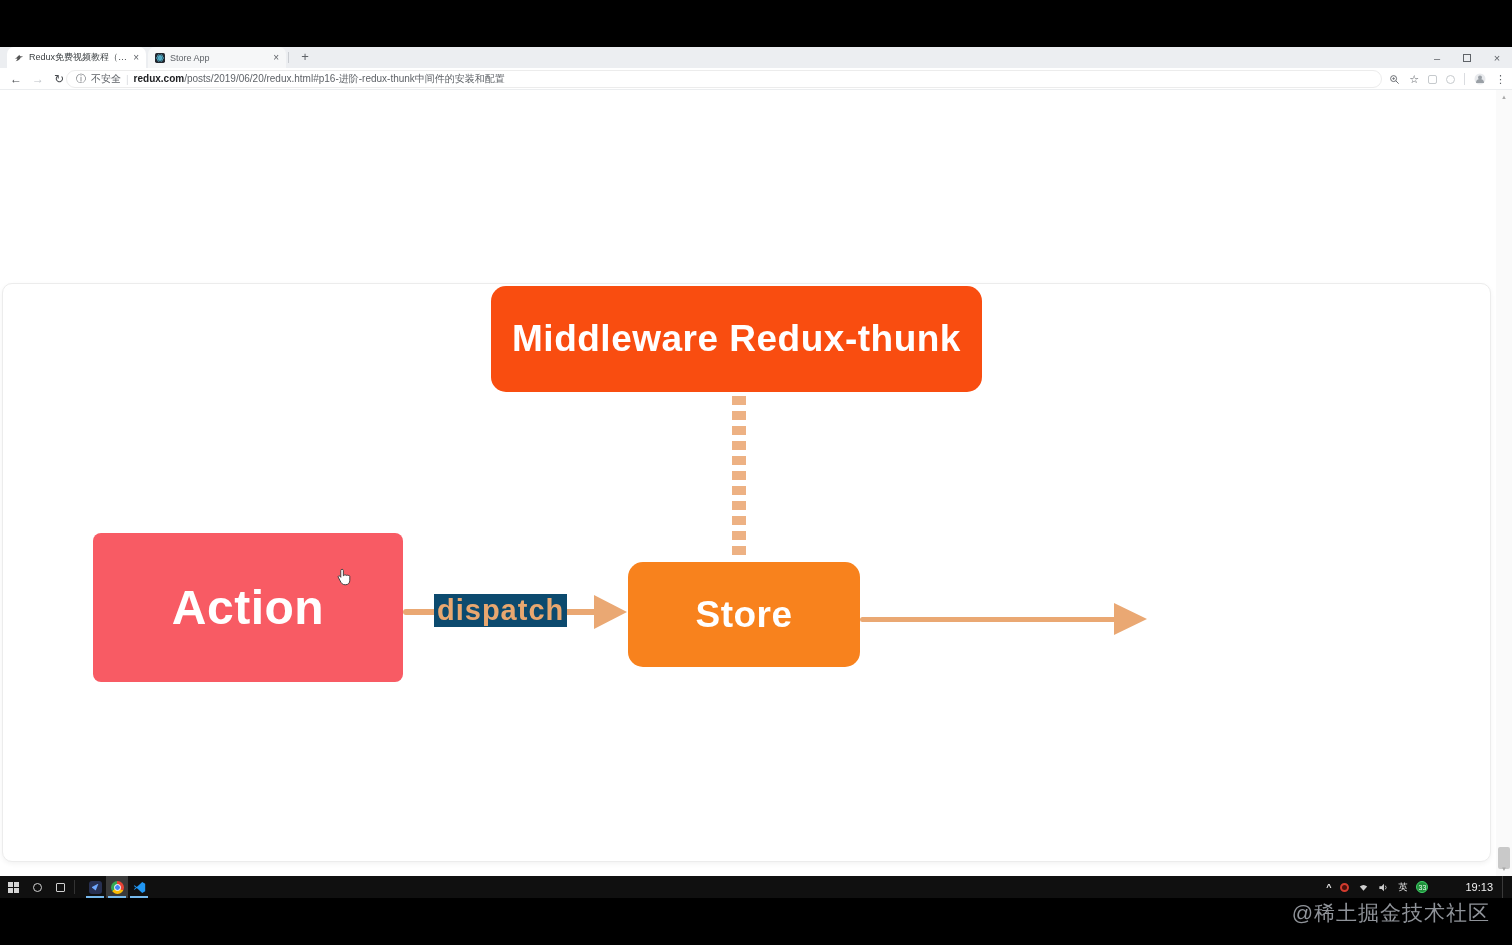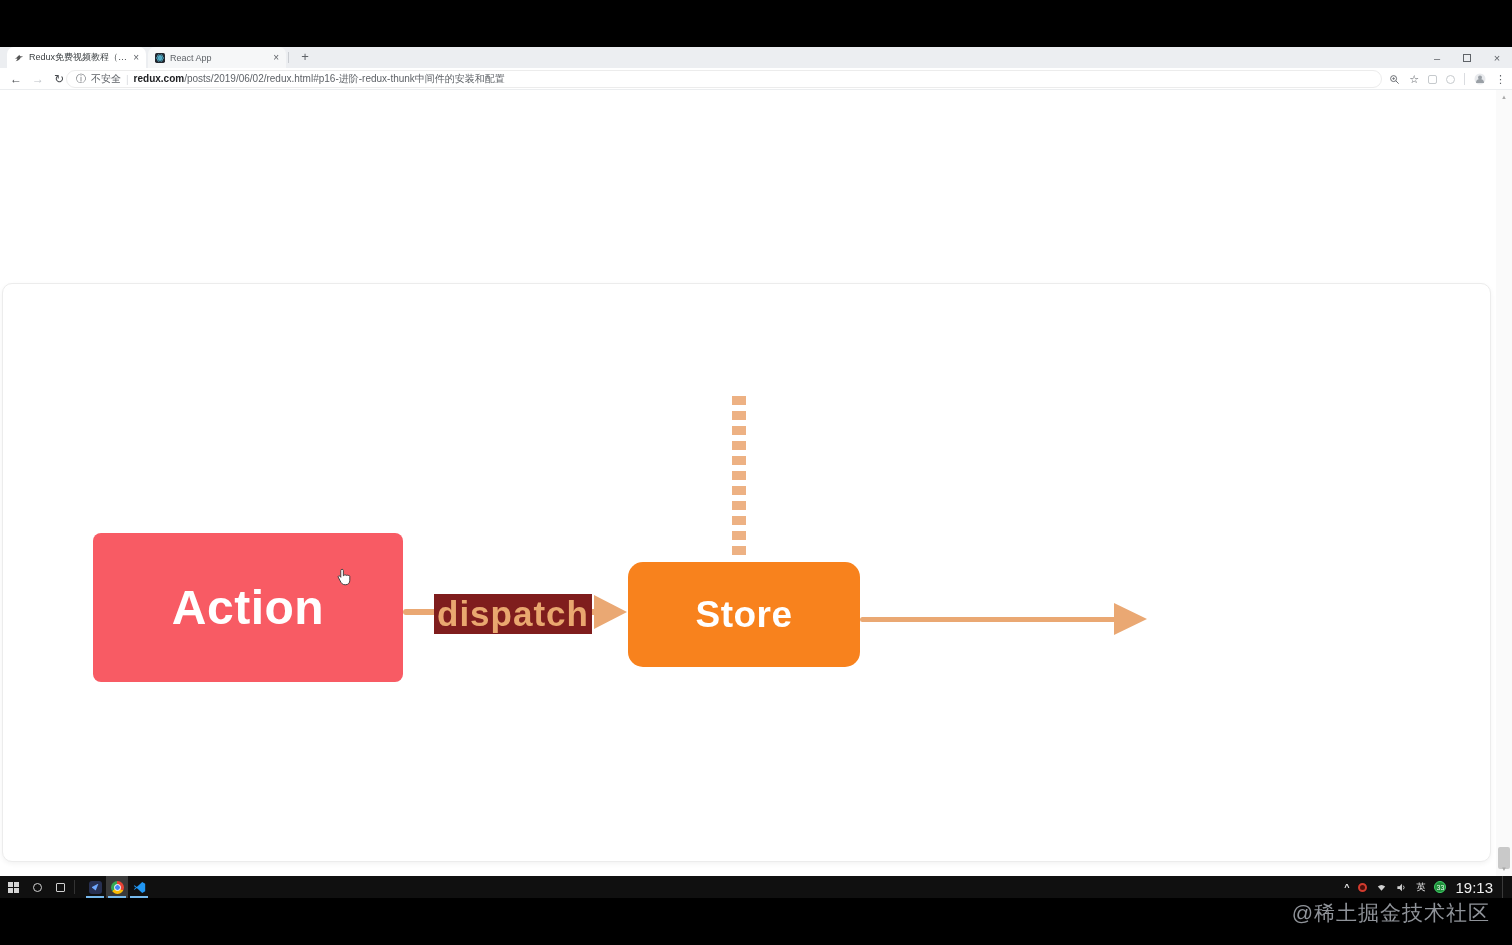--- a/index.html
+++ b/index.html
@@ -61,22 +61,22 @@
 
   .dash-line { position:absolute; left:732px; top:396px; width:14px; height:162px;
                background:repeating-linear-gradient(to bottom, var(--c) 0 9px, transparent 9px 15px); }
   .arrow-line { position:absolute; height:6px; border-radius:3px; background:var(--c); }
   .line-1 { left:403px; top:609px; width:196px; }
   .line-2 { left:860px; top:617px; width:258px; height:5px; }
   .arrowhead { position:absolute; width:0; height:0; border-top:17px solid transparent;
                border-bottom:17px solid transparent; border-left:33px solid #eaa873; }
   .head-1 { left:594px; top:595px; }
   .head-2 { left:1114px; top:603px; border-top-width:16px; border-bottom-width:16px; }
-  .dispatch-label { position:absolute; left:434px; top:594px; font-size:35px; font-weight:600;
-                    background:#7f1d1d; padding:0 3px; letter-spacing:1px; }
+  .dispatch-label { position:absolute; left:434px; top:594px; font-size:29px; font-weight:600;
+                    background:#0c4a6e; padding:0 3px; letter-spacing:1px; }
   .cursor { position:absolute; left:336px; top:568px; }
 
   
   .scrollbar { position:absolute; right:0; top:90px; width:16px; height:786px; background:#fafafa; }
   .sb-arrow { position:absolute; left:0; width:16px; height:14px; text-align:center;
               font-size:6px; color:#a9a9a9; line-height:14px; }
   .sb-arrow.up { top:0; } .sb-arrow.down { bottom:0; }
   .sb-thumb { position:absolute; left:2px; top:757px; width:12px; height:22px; background:#c9c9c9; border-radius:2px; }
 
   
@@ -97,21 +97,21 @@
   .chrome-logo { position:relative; width:13px; height:13px; border-radius:50%;
                  background:conic-gradient(#ea4335 0 33%, #fbbc05 33% 66%, #34a853 66% 100%); }
   .chrome-logo::after { content:""; position:absolute; inset:3px; border-radius:50%;
                         background:#4285f4; border:1.5px solid #fff; }
   .tray { margin-left:auto; display:flex; align-items:center; gap:9px; padding-right:6px; }
   .tray-chevron { color:#e8e8e8; font-size:9px; font-weight:bold; }
   .rec-dot { width:9px; height:9px; border-radius:50%; border:2px solid #d23b2e; background:#4b100c; }
   .ime { color:#f0f0f0; font-size:9px; }
   .badge33 { width:12px; height:12px; border-radius:50%; background:#1f8f3a; border:1px solid #41d46b;
              color:#eafff0; font-size:7px; display:flex; align-items:center; justify-content:center; }
-  .clock { color:#f0f0f0; font-size:15px; }
+  .clock { color:#f0f0f0; font-size:11px;margin-left:28px; }
   .show-desktop { width:4px; height:22px; border-left:1px solid #3a3a3a; }
 
   .watermark { position:absolute; right:22px; top:899px; font-size:21px; color:#8f9399; letter-spacing:1px; }
 </style>
 </head>
 <body>
 
 <div class="screen">
 
   <div class="letterbox top"></div>
@@ -129,21 +129,21 @@
     <div class="tab inactive">
       <span style="display:flex">
         <svg width="10" height="10" viewBox="0 0 24 24">
             <rect width="24" height="24" rx="4" fill="#23272f"></rect>
             <circle cx="12" cy="12" r="2.2" fill="#61dafb"></circle>
             <ellipse cx="12" cy="12" rx="9" ry="3.6" fill="none" stroke="#61dafb" stroke-width="1.4"></ellipse>
             <ellipse cx="12" cy="12" rx="9" ry="3.6" fill="none" stroke="#61dafb" stroke-width="1.4" transform="rotate(60 12 12)"></ellipse>
             <ellipse cx="12" cy="12" rx="9" ry="3.6" fill="none" stroke="#61dafb" stroke-width="1.4" transform="rotate(120 12 12)"></ellipse>
           </svg>
       </span>
-      <span class="tab-title">React App</span>
+      <span class="tab-title">Store App</span>
       <span class="tab-close">×</span>
     </div>
     <span class="tab-sep"></span>
     <div class="newtab">+</div>
     <div class="wincontrols">
       <span class="winbtn">–</span>
       <span class="winbtn">
           <span class="maxbox"></span>
         </span>
       <span class="winbtn">×</span>
@@ -151,21 +151,21 @@
   </div>
 
   <div class="toolbar">
     <span class="navbtn">←</span>
     <span class="navbtn disabled">→</span>
     <span class="navbtn">↻</span>
     <div class="omnibox">
       <span class="sec-info">ⓘ</span>
       <span class="sec-label">不安全</span>
       <span class="url-sep">|</span>
-      <span class="url"><span class="domain">redux.com</span><span class="path">/posts/2019/06/02/redux.html#p16-进阶-redux-thunk中间件的安装和配置</span></span>
+      <span class="url"><span class="domain">redux.com</span><span class="path">/posts/2019/06/20/redux.html#p16-进阶-redux-thunk中间件的安装和配置</span></span>
     </div>
     <div class="toolbar-right">
       <span style="display:flex">
         <svg width="11" height="11" viewBox="0 0 24 24">
             <circle cx="10" cy="10" r="6.5" fill="none" stroke="#5f6368" stroke-width="2"></circle>
             <line x1="15" y1="15" x2="21" y2="21" stroke="#5f6368" stroke-width="2"></line>
             <line x1="7" y1="10" x2="13" y2="10" stroke="#5f6368" stroke-width="1.6"></line>
             <line x1="10" y1="7" x2="10" y2="13" stroke="#5f6368" stroke-width="1.6"></line>
           </svg>
       </span>
@@ -181,20 +181,21 @@
           </svg>
       </span>
       <span class="tr-glyph">⋮</span>
     </div>
   </div>
 
   <div class="content-bg">
     <div class="slide-card"></div>
   </div>
 
+  <div class="dbox box-middleware" style="background: rgb(249, 77, 16);">Middleware Redux-thunk</div>
   <div class="dash-line" style="--c: #edb183;"></div>
   <div class="dbox box-store" style="background: rgb(248, 130, 29);">Store</div>
   <div class="dbox box-action" style="background: rgb(248, 91, 100);">Action</div>
   <div class="arrow-line line-1" style="--c: #eaa873;"></div>
   <div class="arrowhead head-1" style="border-left-color: rgb(234, 168, 115);"></div>
   <div class="dispatch-label" style="color: rgb(233, 167, 111);">dispatch</div>
   <div class="arrow-line line-2" style="--c: #eaa873;"></div>
   <div class="arrowhead head-2" style="border-left-color: rgb(234, 168, 115);"></div>
 
   <div class="cursor">

